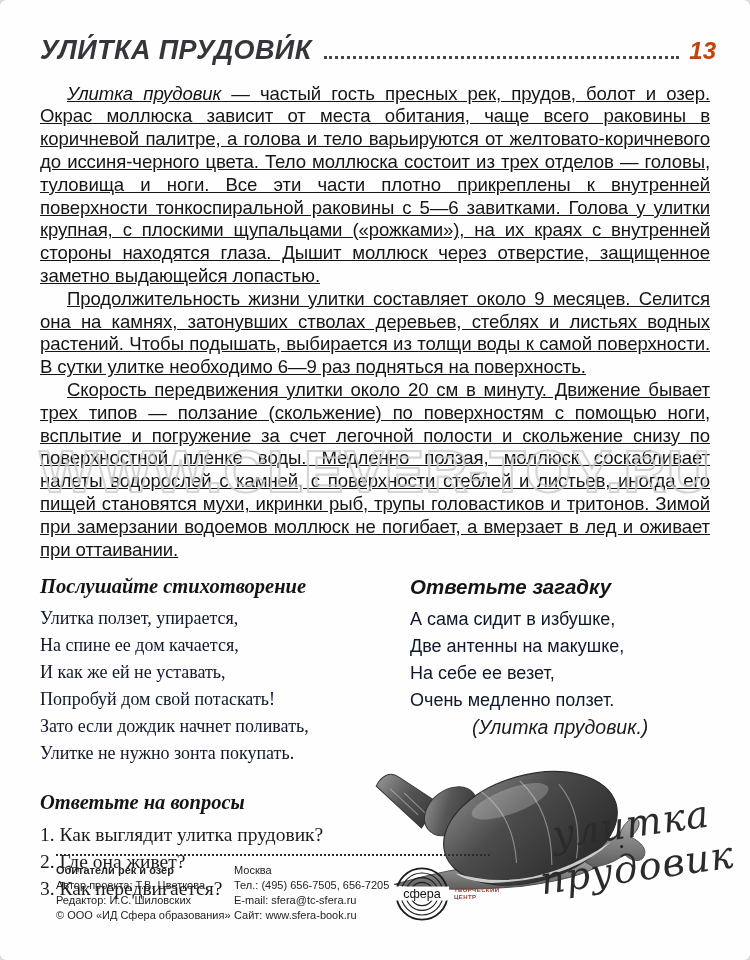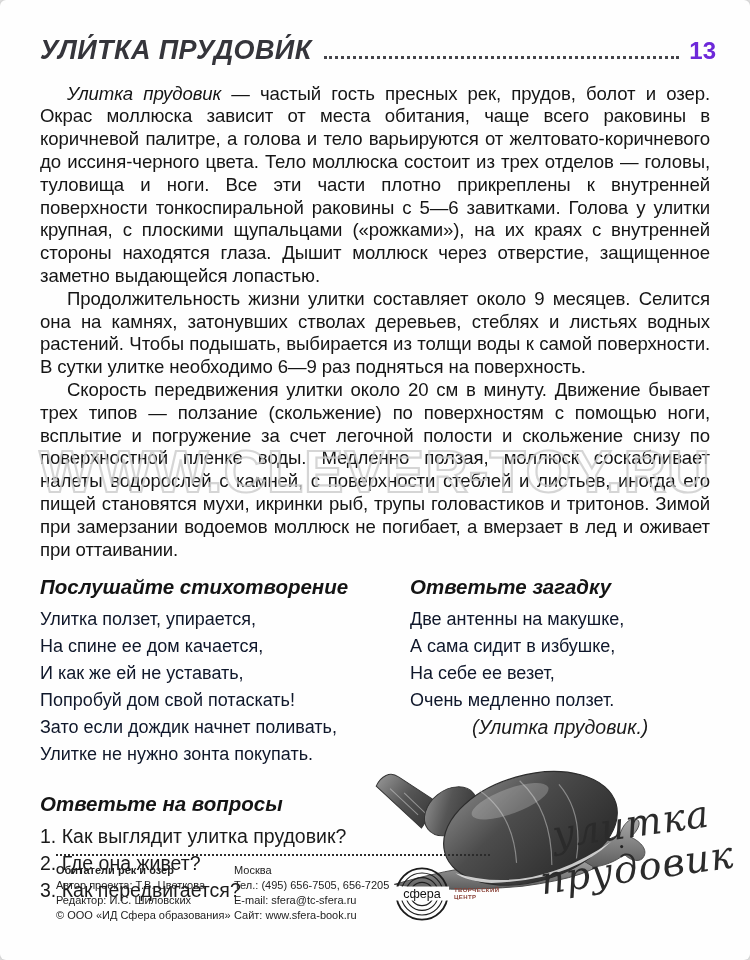--- a/index.html
+++ b/index.html
@@ -9,35 +9,35 @@
     box-shadow:0 0 6px rgba(0,0,0,.25);
     border-radius:6px;
   }
   
   .title-row{display:flex;align-items:flex-end;margin:36px 34px 0 40px;}
   .page-title{
     font-size:27px;font-weight:700;font-style:italic;letter-spacing:.4px;
     color:#35353b;white-space:nowrap;line-height:1.1;
   }
   .leader{flex:1;border-bottom:3px dotted #45454b;margin:0 10px 7px 12px;height:0;}
-  .page-number{font-size:24px;font-weight:700;color:#6d28d9;line-height:1.2;}
+  .page-number{font-size:24px;font-weight:700;font-style:italic;color:#c2410c;line-height:1.2;}
   
   .body-text{margin:17px 40px 0 40px;text-align:justify;font-size:18.6px;line-height:22.8px;letter-spacing:-.1px;color:#151515;}
-  .body-text p{margin:0;text-indent:27px;}
+  .body-text p{margin:0;text-indent:27px;text-decoration:underline;}
   .body-text em{font-style:italic;}
   
   .watermark{
     position:absolute;left:10px;top:438px;width:730px;text-align:center;
     font-size:59px;font-weight:700;letter-spacing:1px;
     color:transparent;-webkit-text-stroke:2.2px #cccccc;opacity:.8;
     pointer-events:none;white-space:nowrap;z-index:3;
   }
   
   .columns{display:flex;margin:14px 40px 0 40px;}
-  .left-col{width:352px;flex:none;}
+  .left-col{width:352px;flex:none;font-family:Liberation Serif, serif;}
   .right-col{flex:1;padding-left:18px;position:relative;}
   .section-heading{font-size:20.5px;font-weight:700;font-style:italic;margin:0 0 7px 0;color:#141414;}
   .verse-line{font-size:18px;line-height:27px;color:#0f172a;}
   .poem-author{font-style:italic;font-size:19.5px;line-height:27px;text-align:right;width:330px;margin-top:3px;}
   .riddle-answer{font-style:italic;font-size:19.5px;line-height:27px;padding-left:62px;}
   .questions{margin-top:24px;}
   .question-line{font-size:19.5px;line-height:27px;}
   
   .snail-wrap{margin:4px 0 0 -44px;width:312px;height:150px;}
   
@@ -92,22 +92,22 @@
         <div class="section-heading">Ответьте на вопросы</div>
         <div class="question-line">1. Как выглядит улитка прудовик?</div>
         <div class="question-line">2. Где она живет?</div>
         <div class="question-line">3. Как передвигается?</div>
       </div>
     </div>
 
     <div class="right-col">
       <div class="section-heading">Ответьте загадку</div>
       <div>
+        <div class="verse-line">А сама сидит в избушке,</div>
         <div class="verse-line">Две антенны на макушке,</div>
-        <div class="verse-line">А сама сидит в избушке,</div>
         <div class="verse-line">На себе ее везет,</div>
         <div class="verse-line">Очень медленно ползет.</div>
       </div>
       <div class="riddle-answer">(Улитка прудовик.)</div>
 
       <div class="snail-wrap">
         <svg viewBox="0 0 320 155" width="312" height="150" aria-hidden="true">
           <defs>
             <linearGradient id="shellg" x1="0" y1="0" x2="1" y2="1">
               <stop offset="0" stop-color="#9a9a9a"></stop>

